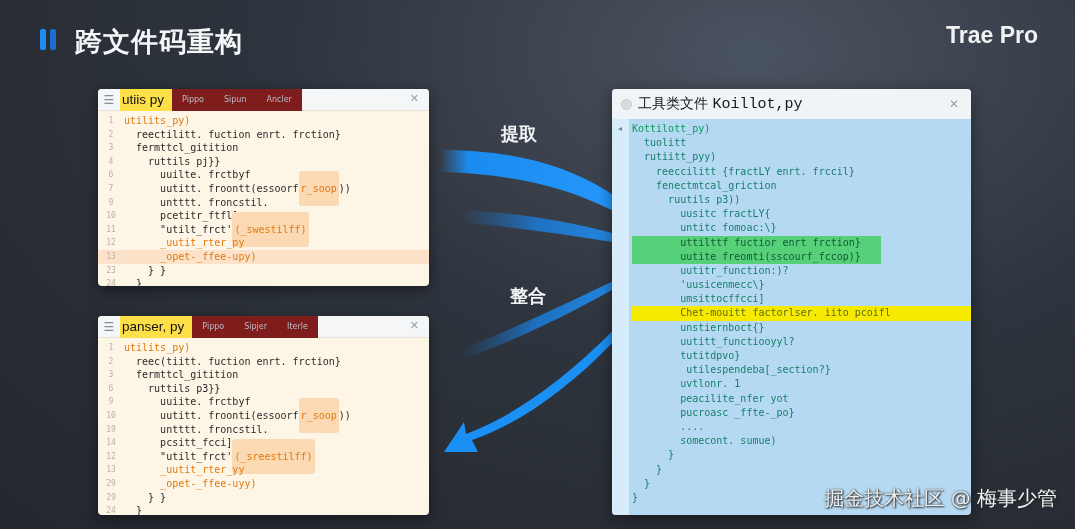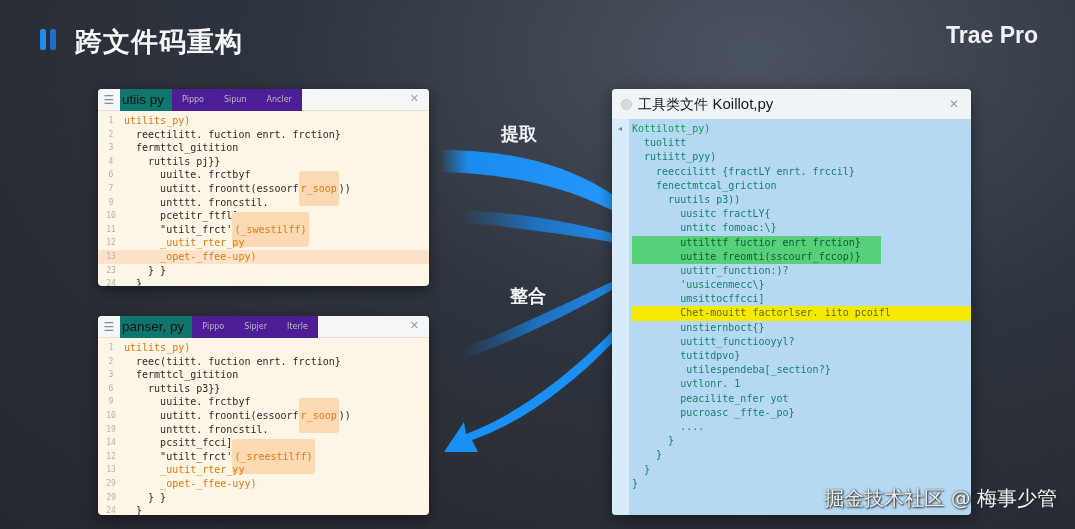--- a/index.html
+++ b/index.html
@@ -30,25 +30,25 @@
   }
   .editor.top { top: 89px; height: 197px; }
   .editor.bottom { top: 316px; height: 199px; }
   .ed-tabbar {
     height: 22px; display: flex; align-items: center;
     background: #f5f6f8; border-bottom: 1px solid #e8e3d8; position: relative;
   }
   .ed-menu { width: 22px; text-align: center; color: #8a8f96; font-size: 12px; }
   .ed-active {
     font-family: "Liberation Sans", sans-serif; font-size: 13.5px; color: #111; font-weight: 500;
-    padding: 0 8px 0 2px; height: 22px; line-height: 22px; background: #0f766e;
+    padding: 0 8px 0 2px; height: 22px; line-height: 22px; background: #fde047;
   }
   .ed-tab {
     font-size: 8px; color: #b8bcc4; height: 22px; line-height: 22px; padding: 0 10px;
-    background: #4c1d95;
+    background: #7f1d1d;
   }
   .ed-close { position: absolute; right: 10px; top: 3px; font-size: 11px; color: #9aa0a8; }
   .ed-body { padding-top: 3px; font-family: "DejaVu Sans Mono", monospace; font-size: 10px; }
   .line { display: flex; height: 13.6px; line-height: 13.6px; white-space: pre; }
   .line.hl { background: #fbe2c8; }
   .ln { width: 26px; text-align: center; color: #b9b2a4; font-size: 8px; }
   .code { color: #2b2b2b; text-align: center; }
   .code.orange { color: #e07b12; }
   .tag { background: #fbd9b3; color: #e07b12; border-radius: 3px; padding: 12px 2px; }
 
@@ -56,21 +56,21 @@
   .target {
     position: absolute; left: 612px; top: 89px; width: 359px; height: 426px;
     background: #b5d9f3; border-radius: 4px; overflow: hidden;
     box-shadow: 0 4px 16px rgba(0,0,0,0.45);
   }
   .tg-titlebar {
     height: 30px; background: #f1f4f7; display: flex; align-items: center; position: relative;
   }
   .tg-dot { width: 11px; height: 11px; border-radius: 50%; background: #d8dce2; margin: 0 6px 0 9px; border: 1px solid #c8ccd2; }
   .tg-title { font-size: 14px; color: #15181c; }
-  .tg-title .fn { font-family: Liberation Sans, sans-serif; font-size: 15px; }
+  .tg-title .fn { font-family: Liberation Mono, monospace; font-size: 15px; }
   .tg-close { position: absolute; right: 12px; top: 8px; font-size: 12px; color: #9aa0a8; }
   .tg-gutter { position: absolute; left: 0; top: 30px; width: 17px; bottom: 0; background: #d6ecfa; }
   .tg-gutter span { position: absolute; left: 6px; top: 5px; font-size: 8px; color: #6b8aa0; }
   .tg-body {
     position: absolute; left: 20px; top: 33px; right: 0; bottom: 0;
     font-family: "DejaVu Sans Mono", monospace; font-size: 10px; color: #17806a;
   }
   .tl { height: 14.2px; line-height: 14.2px; white-space: pre; position: relative; }
   .tl.green-hl { background: #57d07a; color: #0f5a34; margin-right: 90px; }
   .tl.yellow-hl { background: #f6ea00; color: #5d6a1c; }
@@ -204,20 +204,21 @@
       <div class="tl">        umsittocffcci]</div>
       <div class="tl yellow-hl">        Chet-mouitt factorlser. iito pcoifl</div>
       <div class="tl">        unstiernboct{}</div>
       <div class="tl">        uutitt_functiooyyl?</div>
       <div class="tl">        tutitdpvo}</div>
       <div class="tl">         utilespendeba[_section?}</div>
       <div class="tl">        uvtlonr. 1</div>
       <div class="tl">        peacilite_nfer yot</div>
       <div class="tl">        pucroasc _ffte-_po}</div>
       <div class="tl">        ....</div>
+      <div class="tl">        somecont. sumue)</div>
       <div class="tl">      }</div>
       <div class="tl">    }</div>
       <div class="tl">  }</div>
       <div class="tl">}</div>
     </div>
 </div>
 
 <div class="watermark">掘金技术社区 @ 梅事少管</div>
 
 </body></html>

